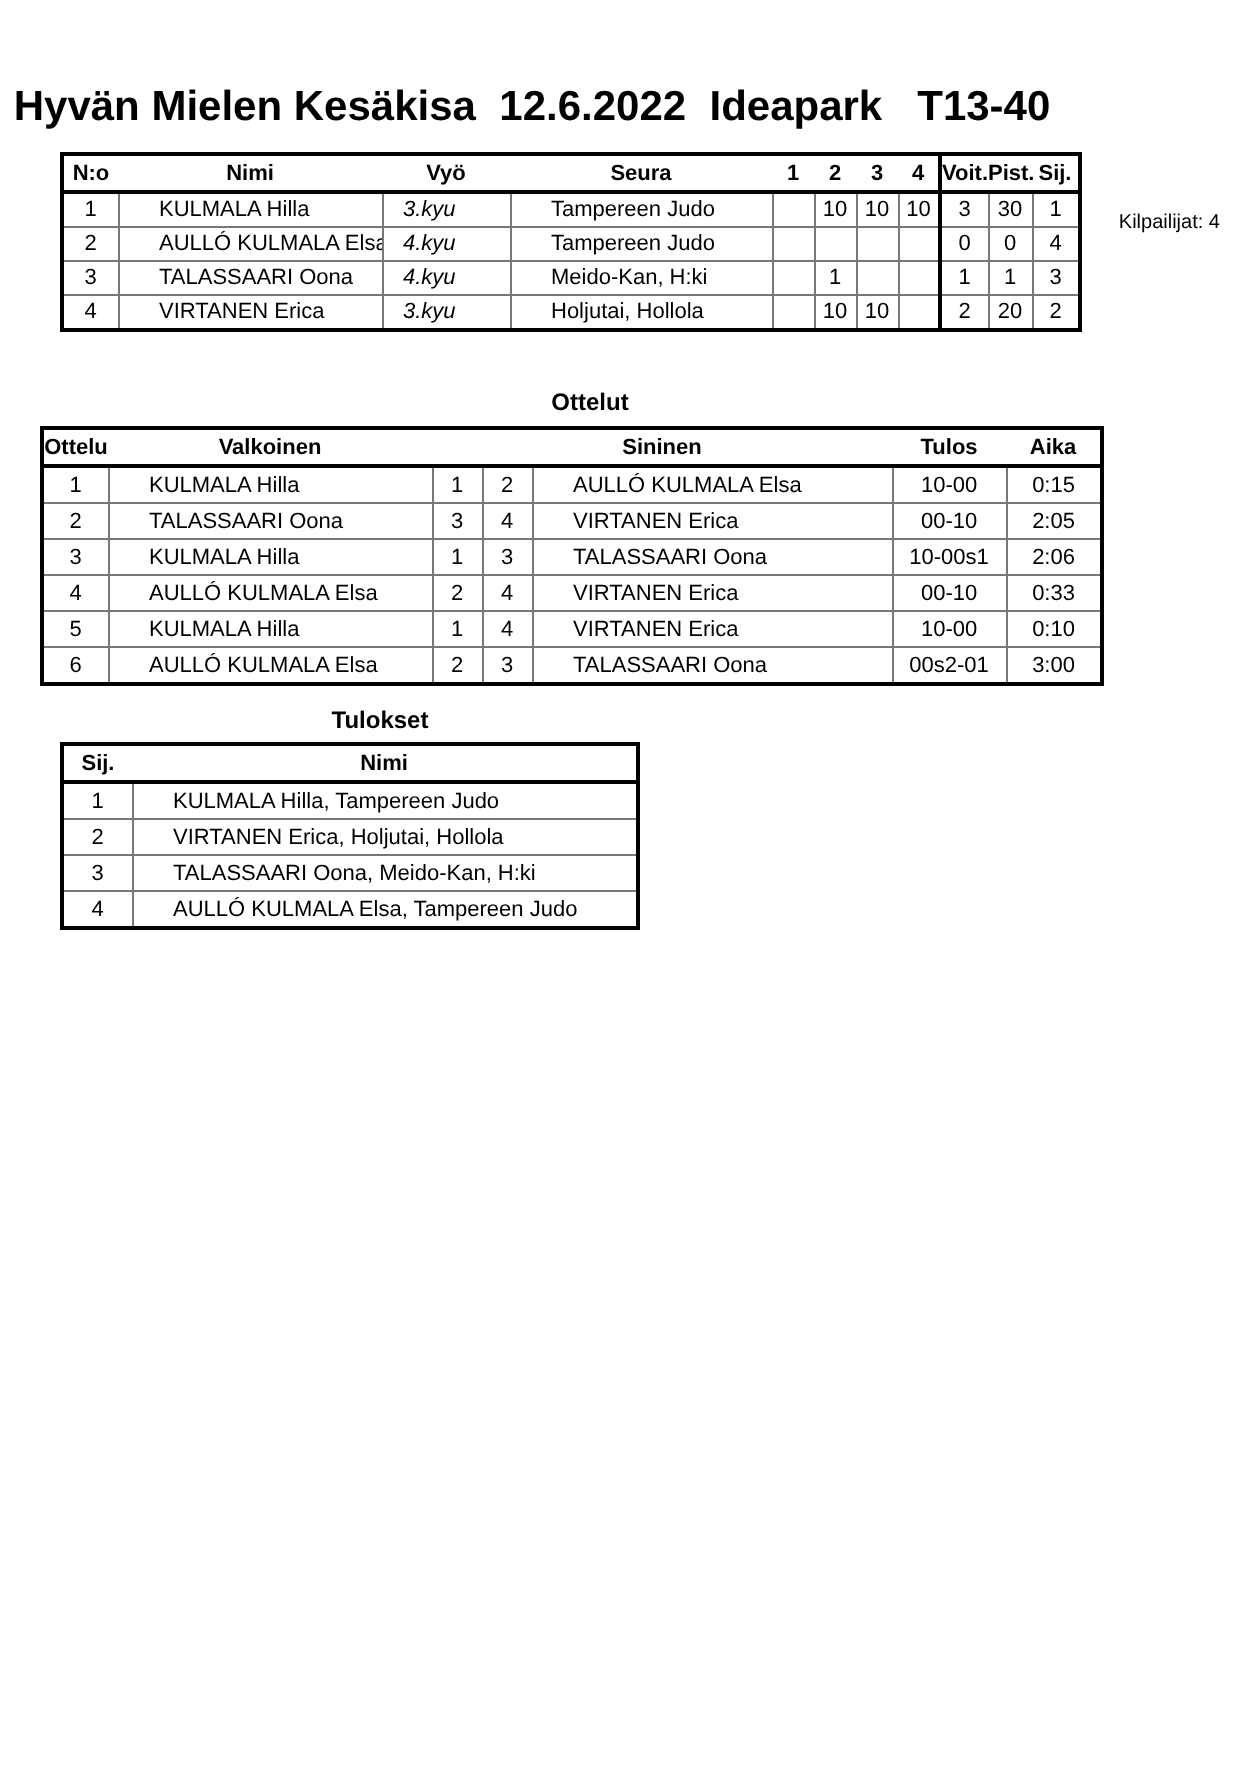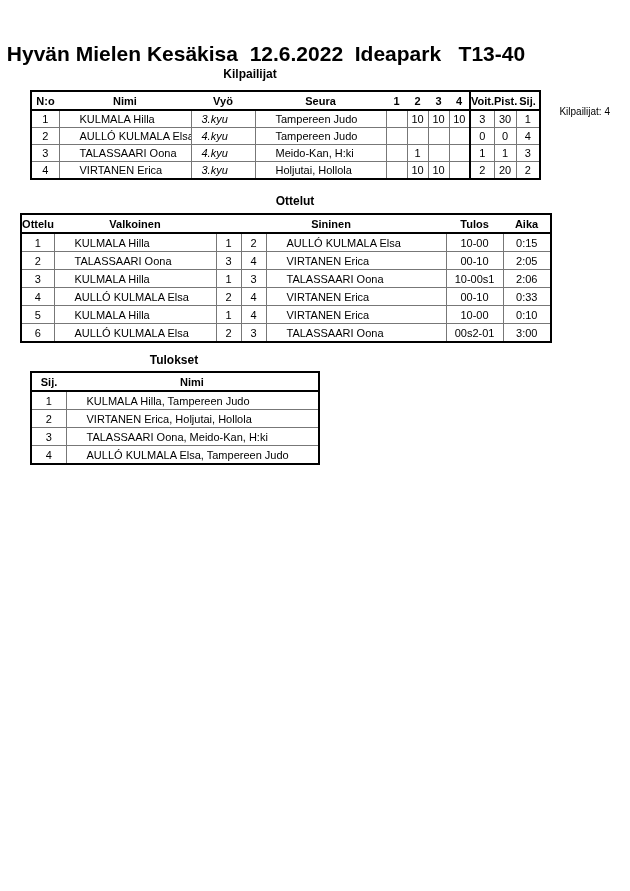--- a/index.html
+++ b/index.html
@@ -4,43 +4,42 @@
 <style>
   html,body{margin:0;padding:0;background:#fff;}
   .page{position:relative;width:630px;height:891px;background:#fff;
         font-family:"Liberation Sans",sans-serif;color:#000;overflow:hidden;}
   .doc-title{position:absolute;top:42px;left:0;width:532px;text-align:center;
              font-size:21px;font-weight:bold;white-space:pre;}
   .section-heading{position:absolute;font-weight:bold;font-size:12px;text-align:center;white-space:pre;}
   #h-kilpailijat{top:67px;left:30px;width:440px;}
   #count-label{position:absolute;top:69px;left:420px;width:190px;text-align:right;font-size:10px;margin-top:37px;}
   #h-ottelut{top:194px;left:30px;width:530px;}
-  #h-tulokset{top:353px;left:30px;width:288px;}
+  #h-tulokset{top:353px;left:46px;width:288px;}
 
   table{border-collapse:collapse;table-layout:fixed;background:#fff;position:absolute;}
-  #t1{top:90px;left:30px;width:509px;}
+  #t1{top:76px;left:30px;width:509px;}
   #t2{top:213px;left:20px;width:530px;}
   #t3{top:371px;left:30px;width:288px;}
   table{border:2px solid #000;}
   th{font-size:11px;font-weight:bold;height:17px;padding:0;border-bottom:2px solid #000;
      text-align:center;white-space:nowrap;overflow:visible;}
   td{font-size:11px;font-weight:normal;height:16px;padding:0 2px;border:1px solid #777;
      text-align:center;white-space:nowrap;overflow:hidden;}
   #t2 td,#t3 td{height:17px;}
   td.l{text-align:left;padding-left:20px;}
   td.belt{text-align:left;padding-left:10px;font-style:italic;}
   .sep{border-left:2px solid #000 !important;}
 </style>
 </head>
 <body>
 
 <div class="page">
 
   <div class="doc-title">Hyvän Mielen Kesäkisa  12.6.2022  Ideapark   T13-40</div>
-  <div class="section-heading" id="h-kilpailijat">Kilpailijat</div>
   <div id="count-label">Kilpailijat: 4</div>
 
   <table id="t1">
     <colgroup>
       <col style="width:28px">
         <col style="width:132px">
         <col style="width:64px">
         <col style="width:131px">
       <col style="width:21px">
         <col style="width:21px">

